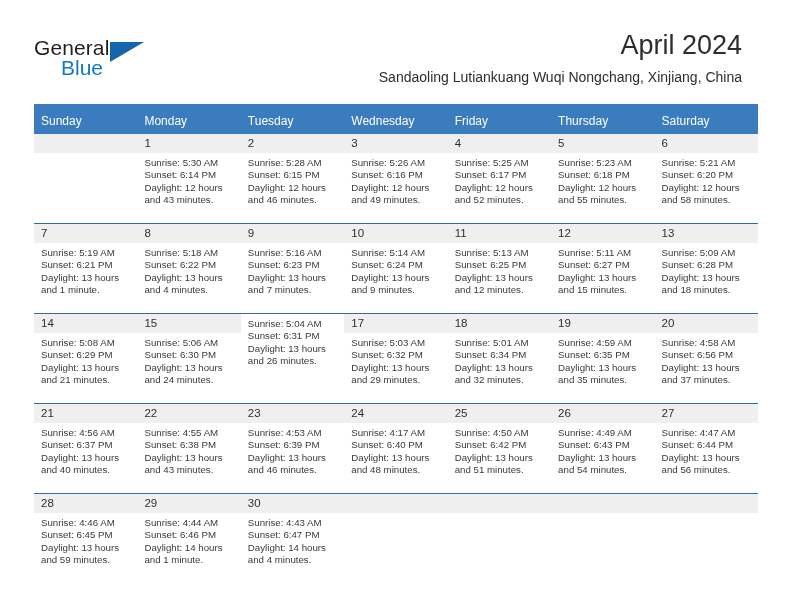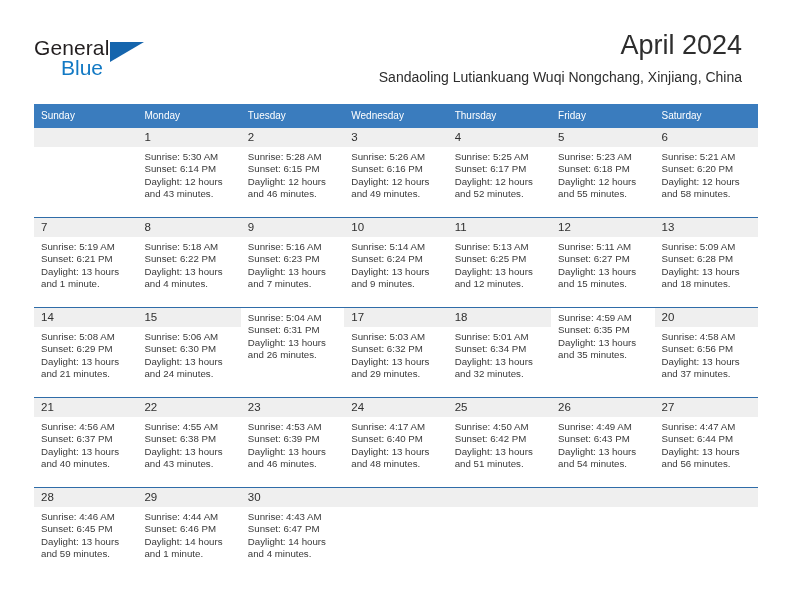--- a/index.html
+++ b/index.html
@@ -92,23 +92,23 @@
     width: 724px;
   }
   .weekday-row {
     display: flex;
     background: #3a7cbe;
   }
   .weekday {
     flex: 1 1 0;
     box-sizing: border-box;
     color: #ffffff;
-    font-size: 10px;
+    font-size: 12px;
     line-height: 13px;
-    padding: 5px 0 6px 7px;
+    padding: 11px 0 6px 7px;
     white-space: nowrap;
   }
 
   .week-row {
     display: flex;
     border-top: 1.5px solid #2f6ca8;
     background: #ffffff;
   }
   .week-row.first {
     border-top: none;
@@ -163,22 +163,22 @@
 
   </div>
 
   <div class="calendar">
 
     <div class="weekday-row">
       <div class="weekday">Sunday</div>
       <div class="weekday">Monday</div>
       <div class="weekday">Tuesday</div>
       <div class="weekday">Wednesday</div>
+      <div class="weekday">Friday</div>
       <div class="weekday">Thursday</div>
-      <div class="weekday">Friday</div>
       <div class="weekday">Saturday</div>
     </div>
 
     <div class="week-row first">
       <div class="day-cell empty">
         <div class="day-number"></div>
 
       </div>
       <div class="day-cell">
         <div class="day-number">1</div>
@@ -341,20 +341,21 @@
       <div class="day-cell">
         <div class="day-number">18</div>
         <div class="day-body">
           <div>Sunrise: 5:01 AM</div>
           <div>Sunset: 6:34 PM</div>
           <div>Daylight: 13 hours</div>
           <div>and 32 minutes.</div>
         </div>
       </div>
       <div class="day-cell">
+        <div class="day-number">19</div>
         <div class="day-body">
           <div>Sunrise: 4:59 AM</div>
           <div>Sunset: 6:35 PM</div>
           <div>Daylight: 13 hours</div>
           <div>and 35 minutes.</div>
         </div>
       </div>
       <div class="day-cell">
         <div class="day-number">20</div>
         <div class="day-body">

